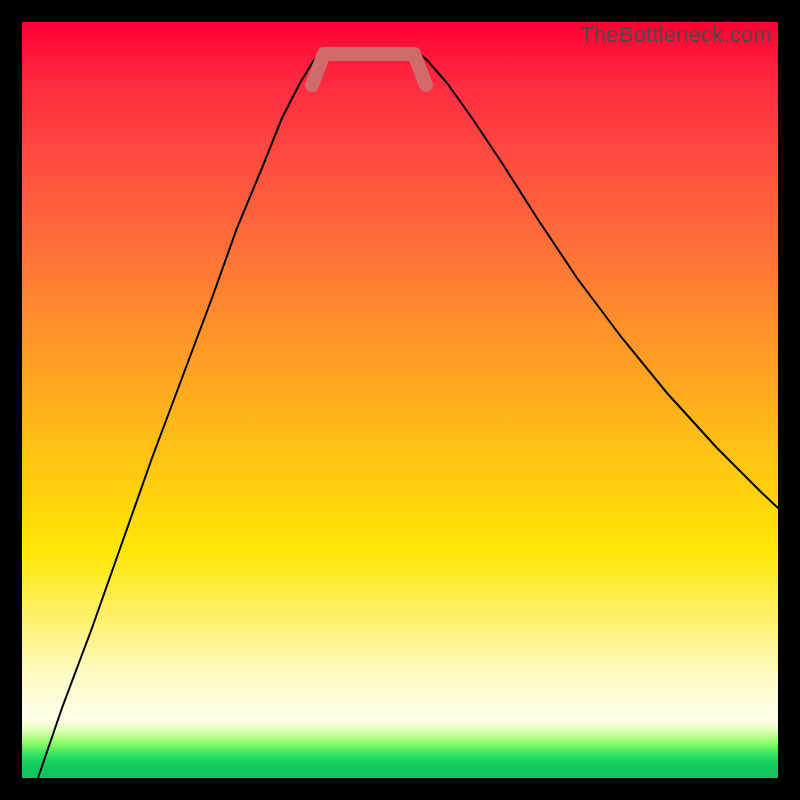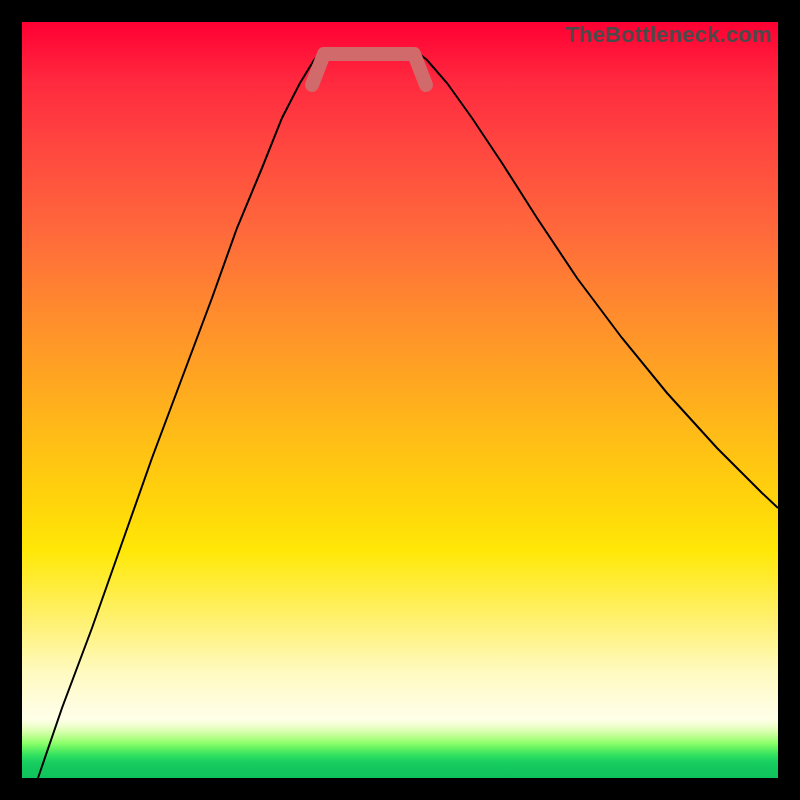--- a/index.html
+++ b/index.html
@@ -48,21 +48,21 @@
       #1ad060 97.8%,
       #14c85e 98.6%,
       #0fc45c 100%
     );
   }
   .watermark {
     position: absolute;
     top: 0px;
     right: 6px;
     font-size: 22px;
-    font-weight: 700;
+    font-weight: 400;
     color: #4a4a4a;
     letter-spacing: 0.2px;
     user-select: none;
   }
   svg.curves {
     position: absolute;
     left: 0; top: 0;
     width: 756px;
     height: 756px;
     overflow: visible;

